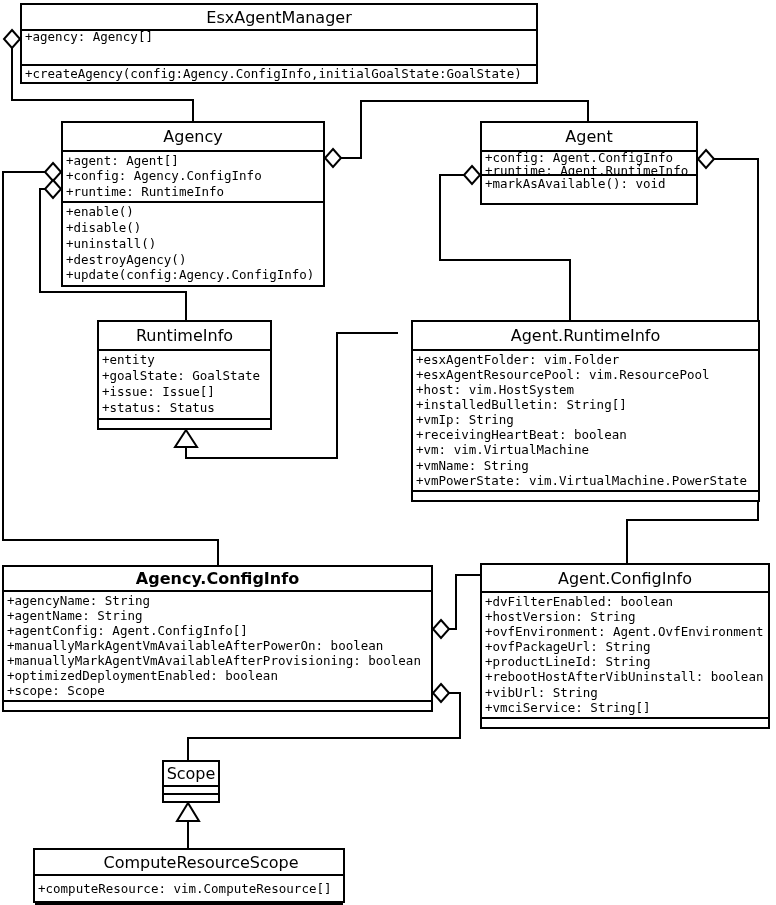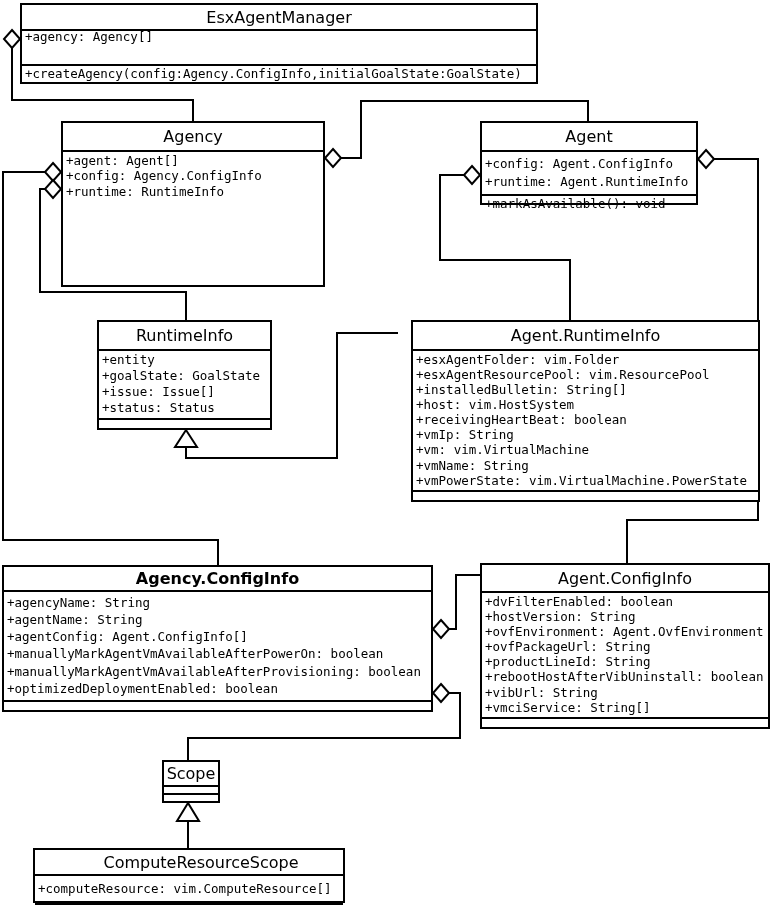--- a/index.html
+++ b/index.html
@@ -84,24 +84,31 @@
         <div class="uml-member">+createAgency(config:Agency.ConfigInfo,initialGoalState:GoalState)</div>
       </div>
     </div>
     <div class="uml-class" style="left: 61px; top: 121px; width: 264px; height: 166px;">
       <div class="uml-title" style="height: 27px;">Agency</div>
       <div class="uml-compartment" style="height: 51px;">
         <div class="uml-member">+agent: Agent[]</div>
         <div class="uml-member">+config: Agency.ConfigInfo</div>
         <div class="uml-member">+runtime: RuntimeInfo</div>
       </div>
+      <div class="uml-compartment" style="height: 84px;">
+        <div class="uml-member">+enable()</div>
+        <div class="uml-member">+disable()</div>
+        <div class="uml-member">+uninstall()</div>
+        <div class="uml-member">+destroyAgency()</div>
+        <div class="uml-member">+update(config:Agency.ConfigInfo)</div>
+      </div>
     </div>
     <div class="uml-class" style="left: 480px; top: 121px; width: 218px; height: 84px;">
       <div class="uml-title" style="height: 27px;">Agent</div>
-      <div class="uml-compartment" style="height: 44px;">
+      <div class="uml-compartment" style="height: 24px;">
         <div class="uml-member">+config: Agent.ConfigInfo</div>
         <div class="uml-member">+runtime: Agent.RuntimeInfo</div>
       </div>
       <div class="uml-compartment" style="height: 19px;">
         <div class="uml-member">+markAsAvailable(): void</div>
       </div>
     </div>
     <div class="uml-class" style="left: 97px; top: 320px; width: 175px; height: 110px;">
       <div class="uml-title" style="height: 27px;">RuntimeInfo</div>
       <div class="uml-compartment" style="height: 69px;">
@@ -110,39 +117,40 @@
         <div class="uml-member">+issue: Issue[]</div>
         <div class="uml-member">+status: Status</div>
       </div>
       <div class="uml-compartment" style="height: 10px;"></div>
     </div>
     <div class="uml-class" style="left: 411px; top: 320px; width: 349px; height: 182px;">
       <div class="uml-title" style="height: 27px;">Agent.RuntimeInfo</div>
       <div class="uml-compartment" style="height: 141px;">
         <div class="uml-member">+esxAgentFolder: vim.Folder</div>
         <div class="uml-member">+esxAgentResourcePool: vim.ResourcePool</div>
+        <div class="uml-member">+host: vim.HostSystem</div>
         <div class="uml-member">+installedBulletin: String[]</div>
-        <div class="uml-member">+host: vim.HostSystem</div>
+        <div class="uml-member">+vmIp: String</div>
         <div class="uml-member">+receivingHeartBeat: boolean</div>
-        <div class="uml-member">+vmIp: String</div>
         <div class="uml-member">+vm: vim.VirtualMachine</div>
         <div class="uml-member">+vmName: String</div>
         <div class="uml-member">+vmPowerState: vim.VirtualMachine.PowerState</div>
       </div>
       <div class="uml-compartment" style="height: 10px;"></div>
     </div>
     <div class="uml-class" style="left: 2px; top: 565px; width: 431px; height: 147px;">
       <div class="uml-title" style="height: 23px; font-weight: bold;">Agency.ConfigInfo</div>
       <div class="uml-compartment" style="height: 110px;">
         <div class="uml-member">+agencyName: String</div>
         <div class="uml-member">+agentName: String</div>
         <div class="uml-member">+agentConfig: Agent.ConfigInfo[]</div>
         <div class="uml-member">+manuallyMarkAgentVmAvailableAfterPowerOn: boolean</div>
         <div class="uml-member">+manuallyMarkAgentVmAvailableAfterProvisioning: boolean</div>
         <div class="uml-member">+optimizedDeploymentEnabled: boolean</div>
+        <div class="uml-member">+scope: Scope</div>
       </div>
       <div class="uml-compartment" style="height: 10px;"></div>
     </div>
     <div class="uml-class" style="left: 480px; top: 563px; width: 290px; height: 166px;">
       <div class="uml-title" style="height: 26px;">Agent.ConfigInfo</div>
       <div class="uml-compartment" style="height: 126px;">
         <div class="uml-member">+dvFilterEnabled: boolean</div>
         <div class="uml-member">+hostVersion: String</div>
         <div class="uml-member">+ovfEnvironment: Agent.OvfEnvironment</div>
         <div class="uml-member">+ovfPackageUrl: String</div>

